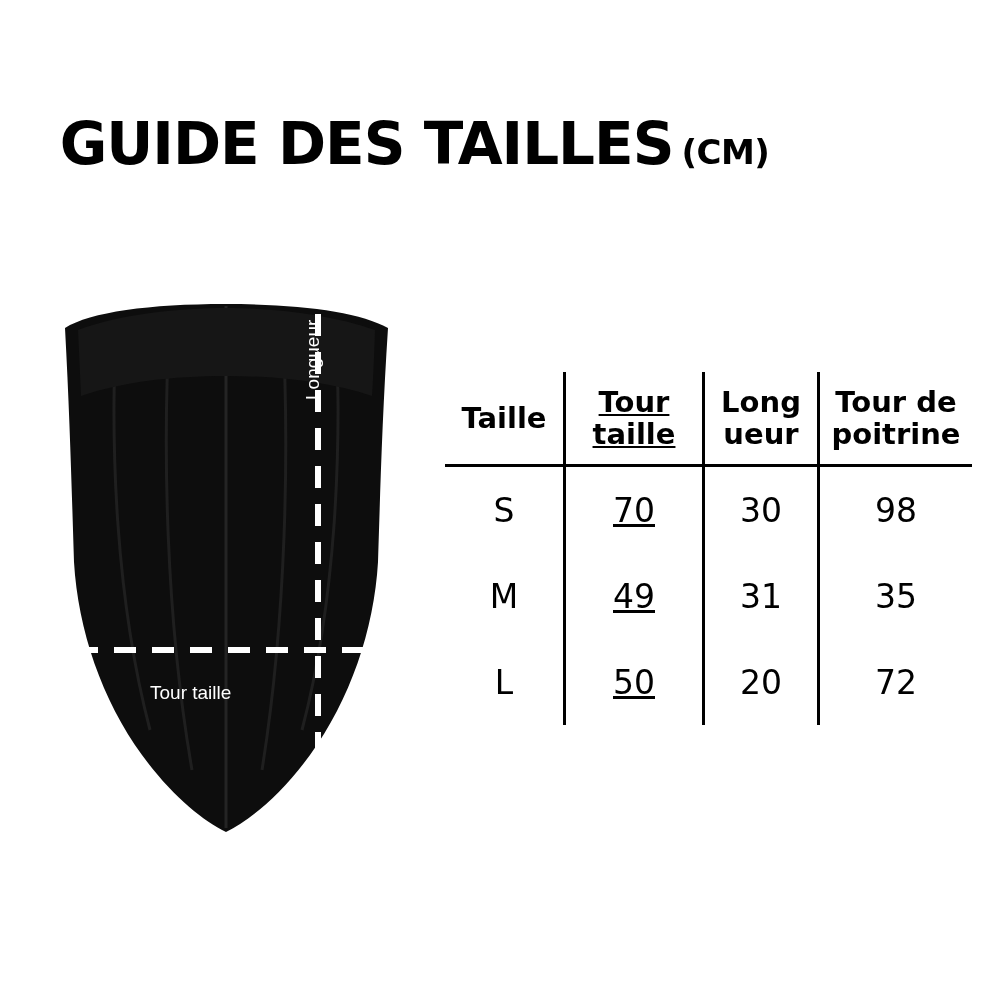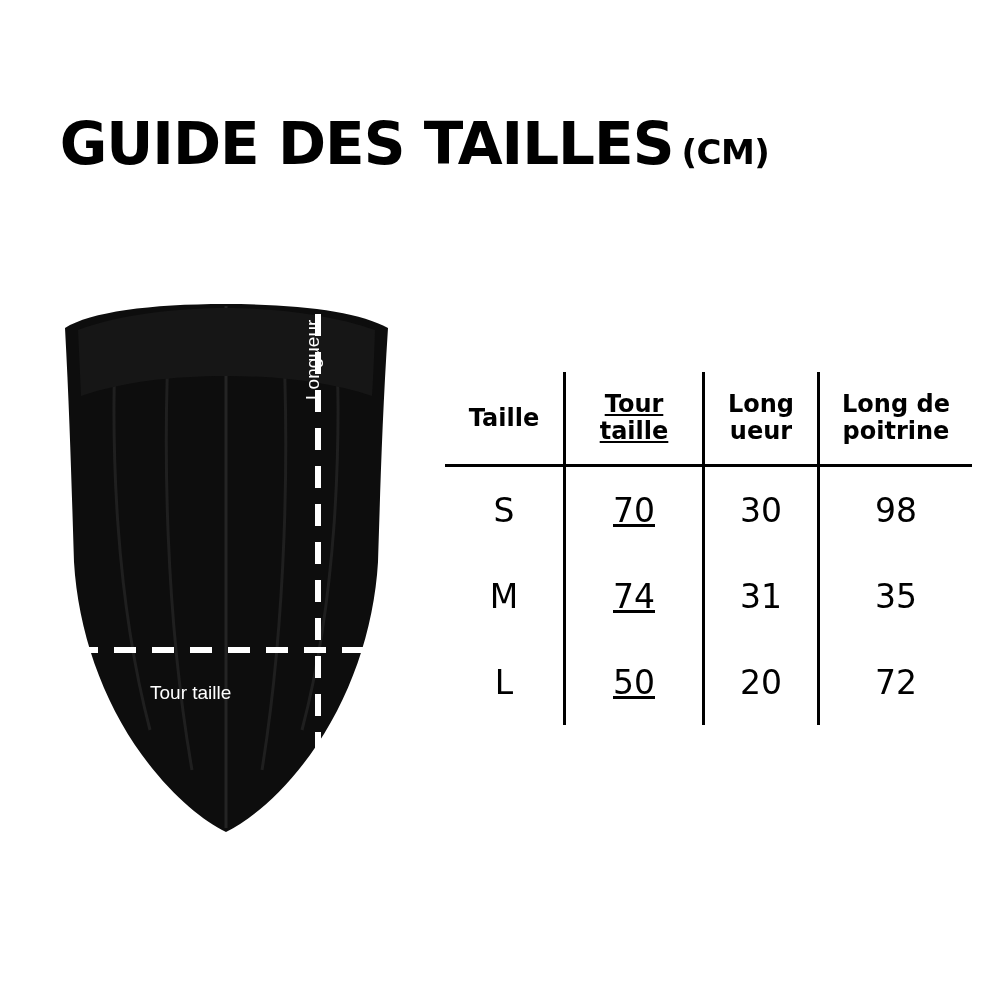--- a/index.html
+++ b/index.html
@@ -80,21 +80,21 @@
     border-collapse: collapse;
     font-family: "DejaVu Sans", sans-serif;
   }
   #size-table th,
   #size-table td {
     text-align: center;
     vertical-align: middle;
     padding: 0;
   }
   #size-table th {
-    font-size: 24px;
+    font-size: 29px;
     font-weight: 700;
     height: 92px;
     line-height: 1.12;
     border-bottom: 3px solid #000;
   }
   #size-table td {
     font-size: 33px;
     font-weight: 400;
     height: 86px;
   }
@@ -154,35 +154,35 @@
       </th>
       <th class="col-tour vline">
         <span>Tour</span><br>
         <span>taille</span>
       </th>
       <th class="col-long vline">
         <span>Long</span><br>
         <span>ueur</span>
       </th>
       <th class="col-poit vline">
-        <span>Long de</span><br>
+        <span>Tour de</span><br>
         <span>poitrine</span>
       </th>
     </tr>
   </thead>
   <tbody>
     <tr>
       <td class="col-taille">S</td>
       <td class="col-tour vline">70</td>
       <td class="col-long vline">30</td>
       <td class="col-poit vline">98</td>
     </tr>
     <tr>
       <td class="col-taille">M</td>
-      <td class="col-tour vline">74</td>
+      <td class="col-tour vline">49</td>
       <td class="col-long vline">31</td>
       <td class="col-poit vline">35</td>
     </tr>
     <tr>
       <td class="col-taille">L</td>
       <td class="col-tour vline">50</td>
       <td class="col-long vline">20</td>
       <td class="col-poit vline">72</td>
     </tr>
   </tbody>

